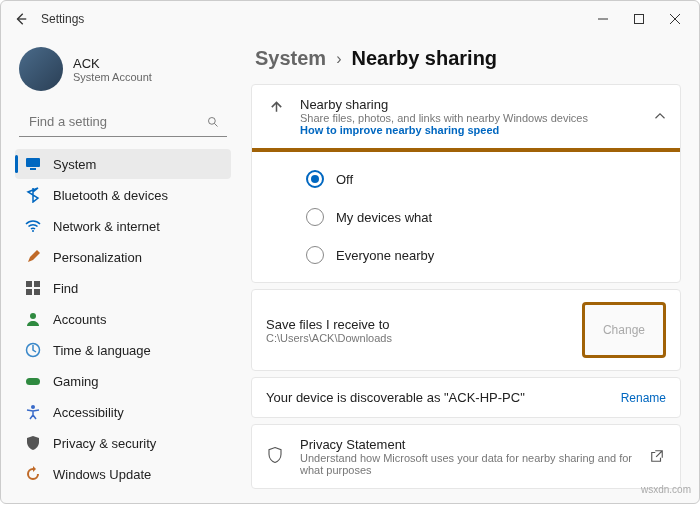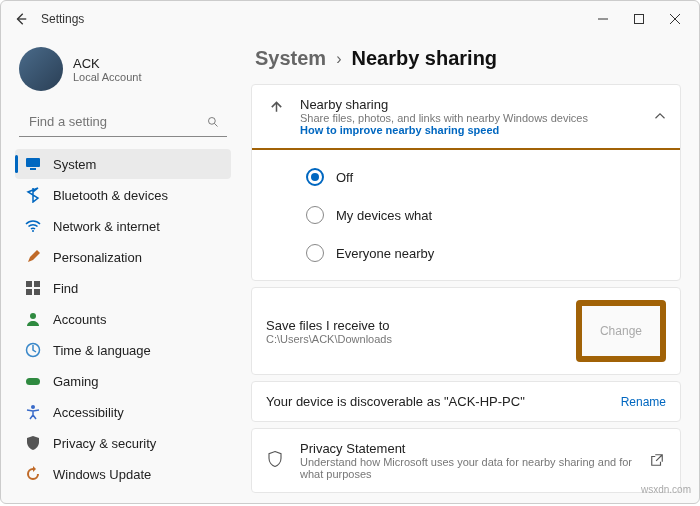--- a/index.html
+++ b/index.html
@@ -28,30 +28,30 @@
   .crumb .c1 { font-size: 20px; color: #666; font-weight: 600; }
   .crumb .chev { color: #666; }
   .crumb .c2 { font-size: 20px; color: #111; font-weight: 600; }
   .card { background: #fff; border: 1px solid #e6e6e6; border-radius: 4px; margin-bottom: 6px; }
   .card-head { display: flex; align-items: flex-start; padding: 12px 14px; gap: 14px; }
   .card-head .ico { width: 20px; flex-shrink: 0; color: #555; margin-top: 2px; }
   .card-head .tt { font-size: 13px; color: #222; font-weight: 500; }
   .card-head .st { font-size: 11px; color: #777; }
   .card-head .lk { font-size: 11px; color: #0067c0; font-weight: 600; cursor: pointer; }
   .card-head .chev2 { margin-left: auto; color: #555; align-self: center; }
-  .radios { border-top: 2px solid #a16207; padding: 8px 14px 8px 54px; text-align: center; }
+  .radios { border-top: 4px solid #a16207; padding: 8px 14px 8px 54px; text-align: center; }
   .radio { display: flex; align-items: center; gap: 12px; padding: 10px 0; font-size: 13px; color: #222; cursor: pointer; }
   .rb { width: 18px; height: 18px; border: 1px solid #888; border-radius: 50%; position: relative; }
   .rb.sel { border: 2px solid #0067c0; }
   .rb.sel::after { content:""; position:absolute; inset:3px; border-radius:50%; background:#0067c0; }
   .row { display: flex; align-items: center; padding: 12px 14px; gap: 14px; }
   .row .txtcol { flex: 1; }
   .row .tt2 { font-size: 13px; color: #222; }
   .row .st2 { font-size: 11px; color: #777; }
-  .btn-dis { padding: 18px 18px; border: 6px solid #a16207; border-radius: 4px; color: #aaa; font-size: 12px; background: #fafafa; }
+  .btn-dis { padding: 18px 18px; border: 3px solid #a16207; border-radius: 4px; color: #aaa; font-size: 12px; background: #fafafa; }
   .link { color: #0067c0; font-size: 12px; cursor: pointer; padding-left: 36px; }
   .ext { width: 16px; height: 16px; color: #555; }
   .watermark { position: absolute; bottom: 8px; right: 8px; font-size: 10px; color: #aaa; }
 </style>
 </head>
 <body>
 
 <div class="window">
   <div class="titlebar">
     <div class="back">
@@ -80,21 +80,21 @@
         </div>
     </div>
   </div>
 
   <div class="body">
     <div class="sidebar">
       <div class="user">
         <div class="avatar"></div>
         <div>
           <div class="uname">ACK</div>
-          <div class="uacct">Local Account</div>
+          <div class="uacct">System Account</div>
         </div>
       </div>
       <div class="search">
         <input placeholder="Find a setting" style="">
         <svg width="14" height="14" viewBox="0 0 16 16">
             <circle cx="6.5" cy="6.5" r="4.5" stroke="#555" fill="none"></circle>
             <line x1="10" y1="10" x2="14" y2="14" stroke="#555"></line>
           </svg>
       </div>
       <div class="nav" id="nav">

